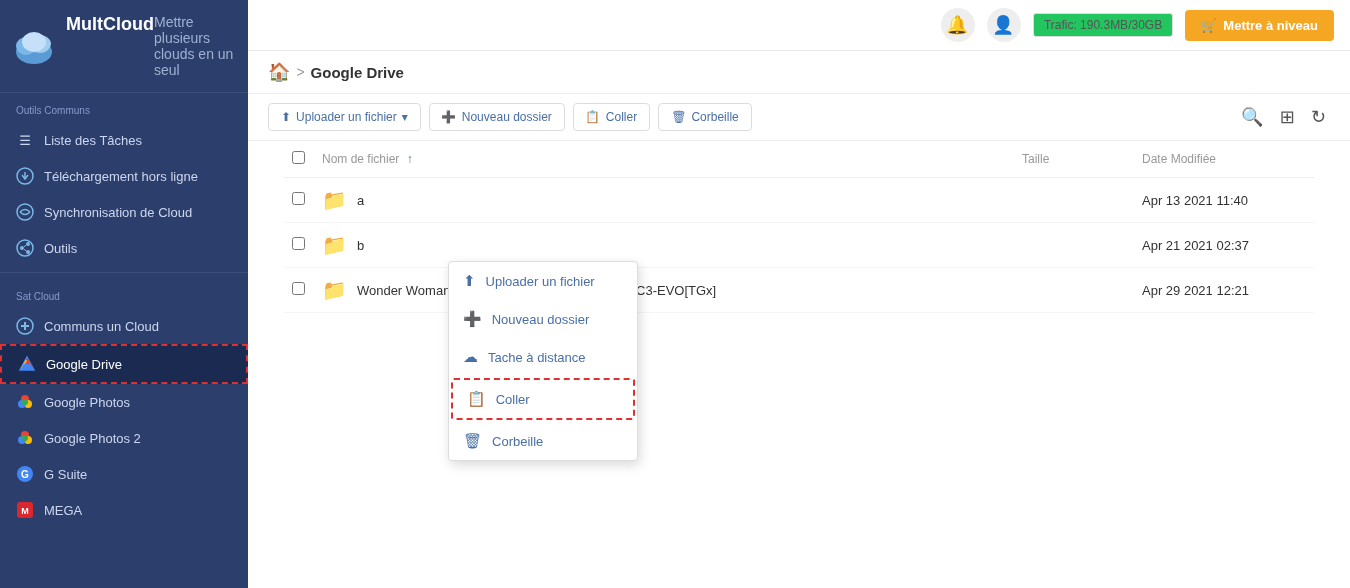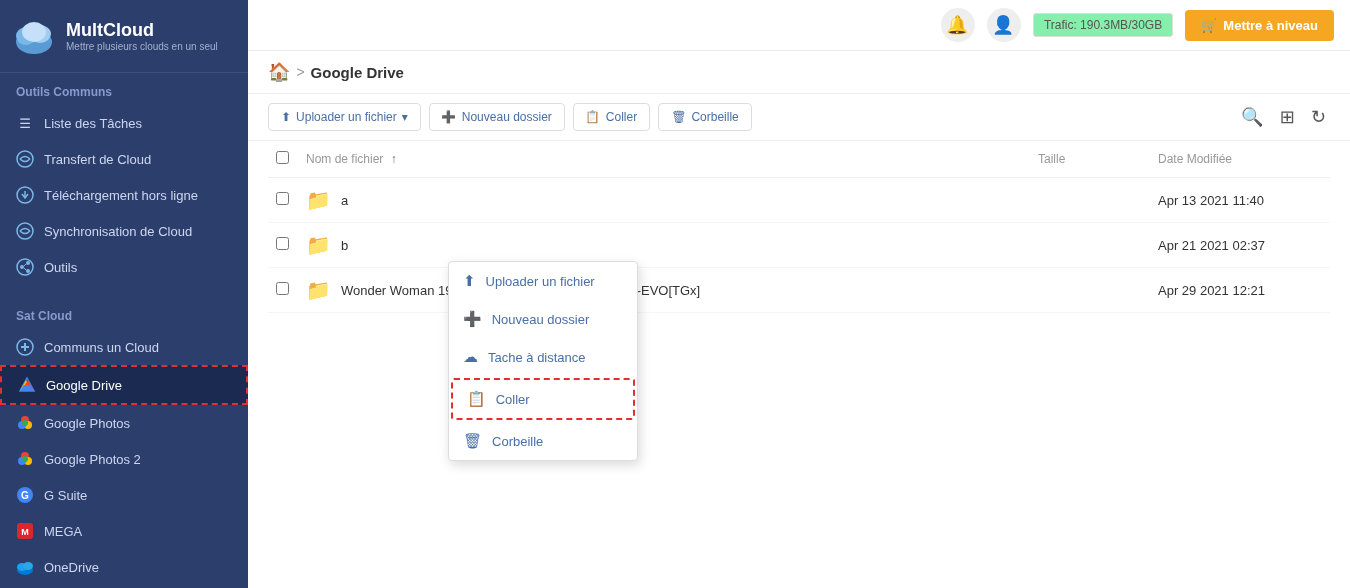--- a/index.html
+++ b/index.html
@@ -21,26 +21,26 @@
       align-items: center;
       gap: 10px;
       padding: 14px 12px;
       border-bottom: 1px solid #3a4f7a;
     }
     .sidebar-logo-icon {
       width: 44px;
       height: 44px;
       flex-shrink: 0;
     }
-    .sidebar-brand-text { display: flex; flex-direction: column; justify-content: flex-end; }
+    .sidebar-brand-text { display: flex; flex-direction: row; justify-content: flex-end; }
     .sidebar-brand-name { font-size: 18px; font-weight: bold; color: #fff; }
-    .sidebar-brand-sub { font-size: 10px; color: #a0b0d0; }
+    .sidebar-brand-sub { font-size: 14px; color: #a0b0d0; }
     .sidebar-section-title {
-      font-size: 12px;
-      font-weight: bold;
+      font-size: 10px;
+      font-weight: normal;
       color: #8899cc;
       padding: 12px 16px 6px 16px;
       text-transform: none;
     }
     .sidebar-item {
       display: flex;
       align-items: center;
       gap: 10px;
       padding: 9px 16px;
       cursor: pointer;
@@ -82,21 +82,21 @@
       border-bottom: 1px solid #e8e8e8;
       gap: 12px;
       min-height: 50px;
     }
     .topbar-traffic {
       font-size: 12px;
       color: #555;
       border: 1px solid #ddd;
       padding: 4px 10px;
       border-radius: 3px;
-      background: #86efac;
+      background: #22c55e;
     }
     .topbar-bell, .topbar-avatar {
       width: 34px;
       height: 34px;
       border-radius: 50%;
       display: flex;
       align-items: center;
       justify-content: center;
       cursor: pointer;
       font-size: 18px;
@@ -160,21 +160,21 @@
     .toolbar-icon-btn {
       background: none;
       border: none;
       font-size: 18px;
       color: #555;
       cursor: pointer;
       padding: 4px;
     }
 
     
-    .file-list { flex: 1; overflow-y: auto; padding: 0 20px; position: relative; }
+    .file-list { flex: 1; overflow-y: auto; padding: 0 36px; position: relative; }
     .file-table { width: 100%; border-collapse: collapse; }
     .file-table th {
       text-align: left;
       color: #999;
       font-size: 12px;
       font-weight: normal;
       padding: 10px 8px;
       border-bottom: 1px solid #eee;
     }
     .file-table td {
@@ -239,30 +239,20 @@
   <div class="sidebar-section-title">Outils Communs</div>
 
   <div class="sidebar-item">
     <div class="item-icon">☰</div>
     <span>Liste des Tâches</span>
   </div>
   <div class="sidebar-item">
     <div class="item-icon">
       <svg width="18" height="18" viewBox="0 0 18 18">
           <circle cx="9" cy="9" r="8" fill="none" stroke="#7ab8e8" stroke-width="1.5"></circle>
-          <path d="M4 9 Q9 4 14 9" fill="none" stroke="#7ab8e8" stroke-width="1.5"></path>
-          <path d="M4 9 Q9 14 14 9" fill="none" stroke="#7ab8e8" stroke-width="1.5"></path>
-        </svg>
-    </div>
-    <span>Transfert de Cloud</span>
-  </div>
-  <div class="sidebar-item">
-    <div class="item-icon">
-      <svg width="18" height="18" viewBox="0 0 18 18">
-          <circle cx="9" cy="9" r="8" fill="none" stroke="#7ab8e8" stroke-width="1.5"></circle>
           <path d="M6 8 L9 12 L12 8" fill="none" stroke="#7ab8e8" stroke-width="1.5"></path>
           <line x1="9" y1="5" x2="9" y2="12" stroke="#7ab8e8" stroke-width="1.5"></line>
         </svg>
     </div>
     <span>Téléchargement hors ligne</span>
   </div>
   <div class="sidebar-item">
     <div class="item-icon">
       <svg width="18" height="18" viewBox="0 0 18 18">
           <circle cx="9" cy="9" r="8" fill="none" stroke="#7ab8e8" stroke-width="1.5"></circle>
@@ -350,30 +340,20 @@
   <div class="sidebar-item">
     <div class="item-icon">
       <svg width="18" height="18" viewBox="0 0 18 18">
           <rect x="1" y="1" width="16" height="16" rx="3" fill="#d9272e"></rect>
           <text x="9" y="13" text-anchor="middle" fill="white" font-size="9" font-weight="bold">M</text>
         </svg>
     </div>
     <span>MEGA</span>
   </div>
 
-  <div class="sidebar-item">
-    <div class="item-icon">
-      <svg width="18" height="18" viewBox="0 0 18 18">
-          <ellipse cx="9" cy="12" rx="8" ry="5" fill="#0078d4"></ellipse>
-          <ellipse cx="6" cy="9" rx="5" ry="4" fill="#1da0f2"></ellipse>
-          <ellipse cx="12" cy="8" rx="5" ry="4" fill="#28a8e8"></ellipse>
-        </svg>
-    </div>
-    <span>OneDrive</span>
-  </div>
 
   <div class="sidebar-item">
     
     
   </div>
 </div>
 
 <div class="main">
 
   <div class="topbar">

